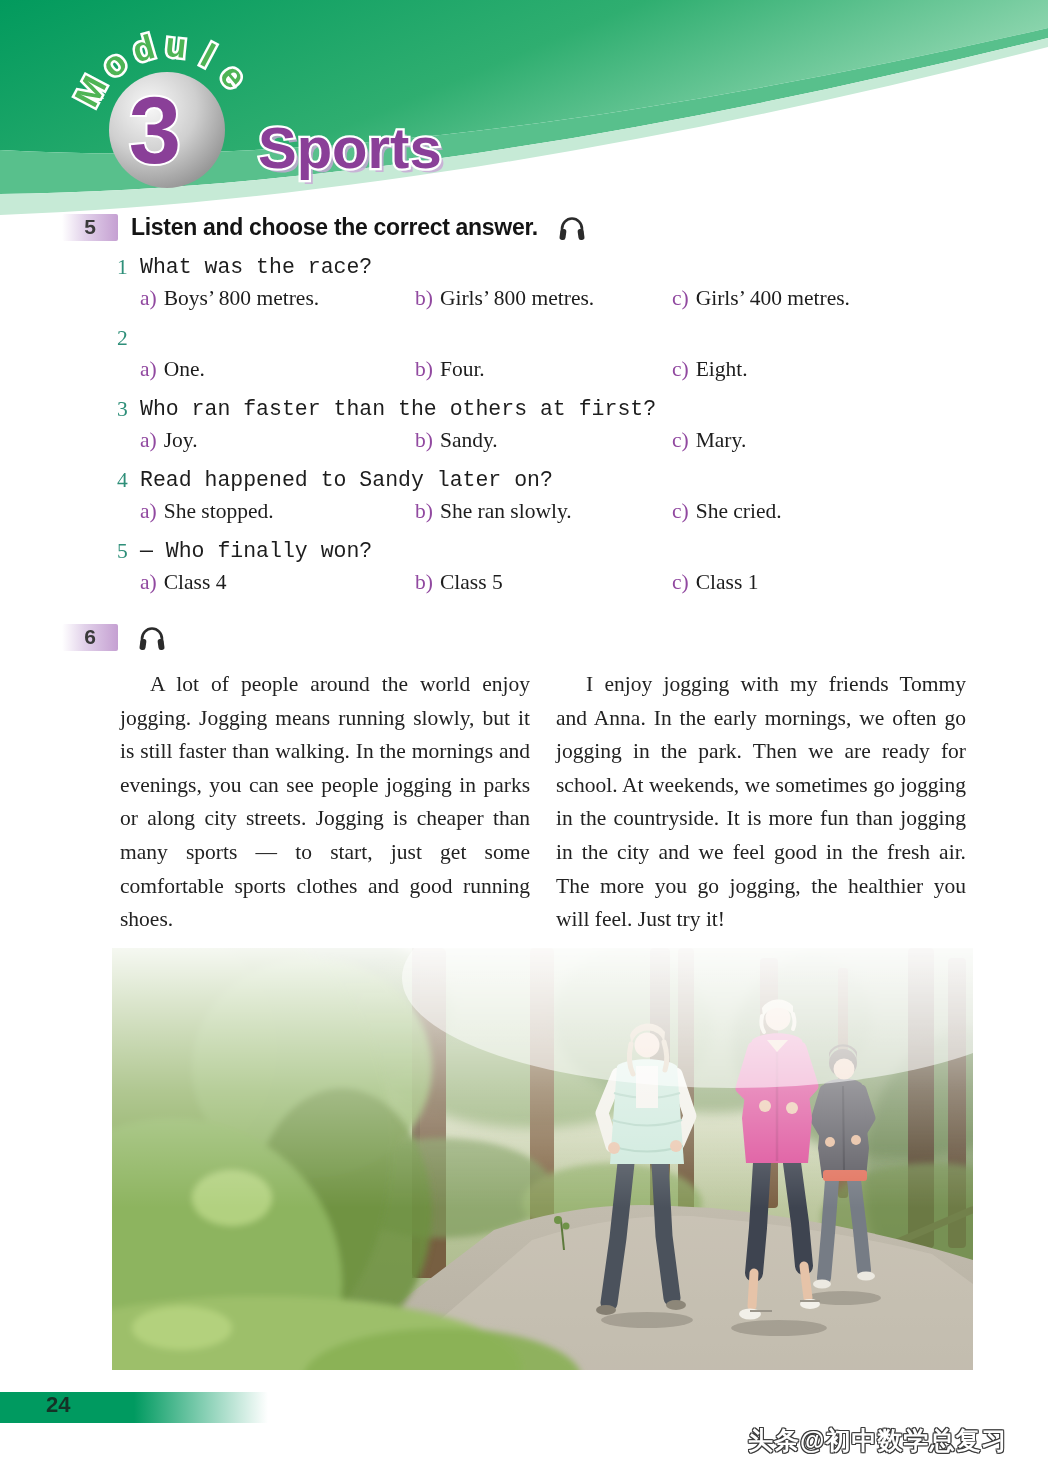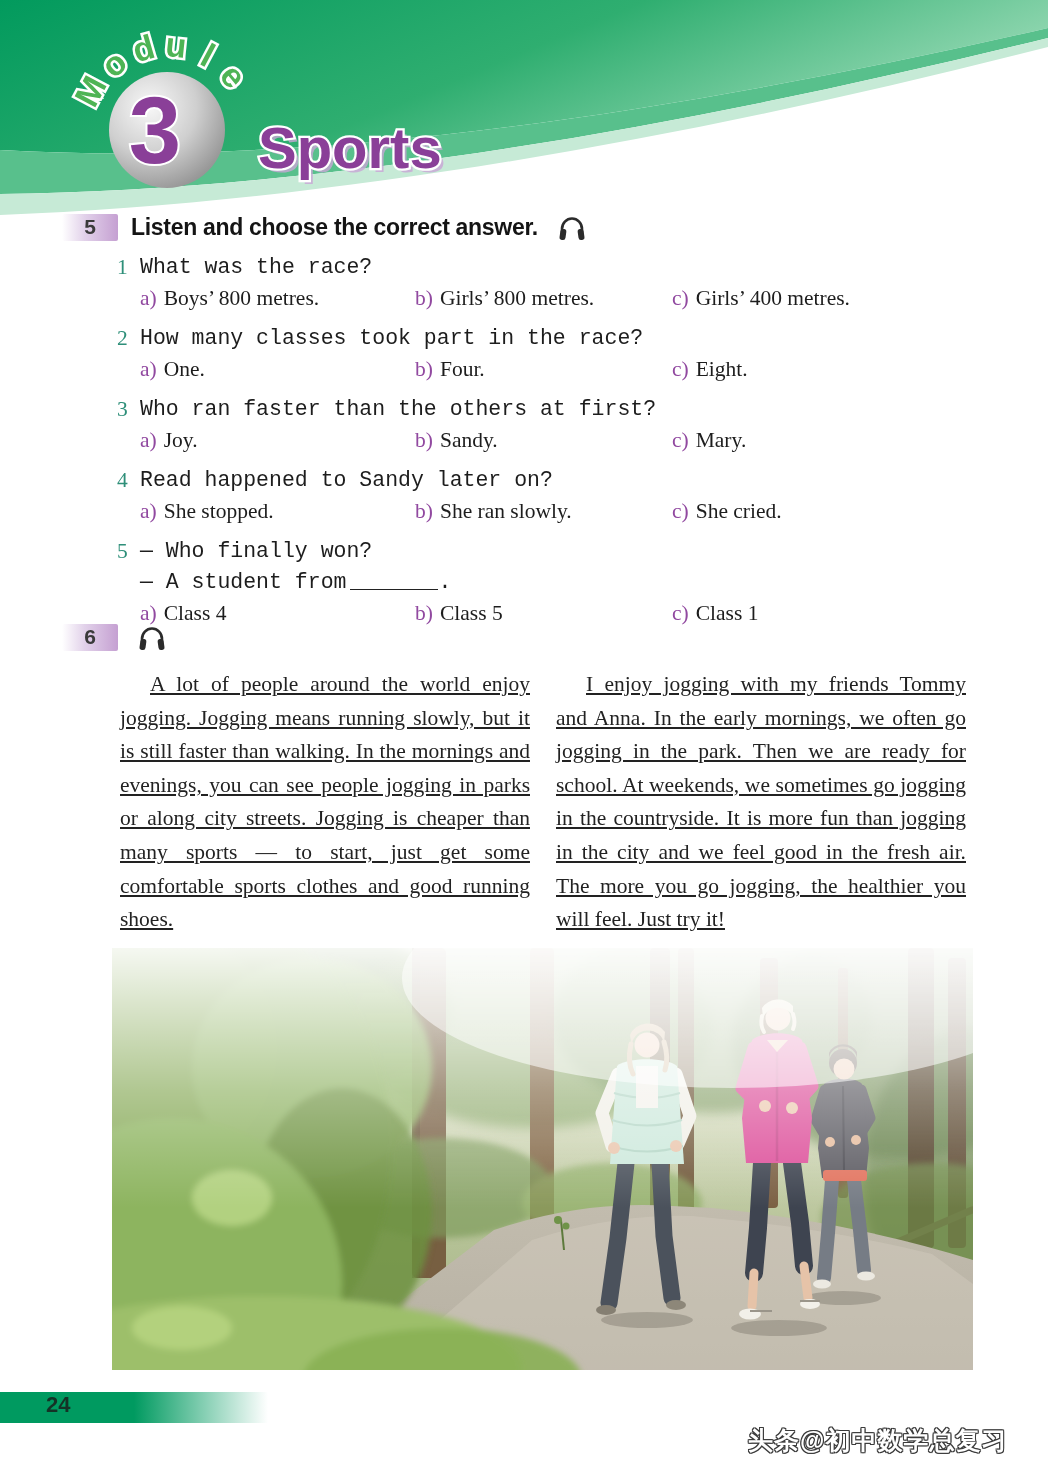--- a/index.html
+++ b/index.html
@@ -25,21 +25,21 @@
   .q-text{color:#1d1d1d;font-family:Liberation Mono, monospace;}
   .opts{display:flex;line-height:31px;padding-left:23px;}
   .opt{display:flex;}
   .opt:nth-child(1){width:275px;}
   .opt:nth-child(2){width:257px;}
   .opt:nth-child(3){flex:1;}
   .opt-letter{color:#9149a0;margin-right:7px;}
   .blank{display:inline-block;width:88px;border-bottom:1.6px solid #222;height:22px;margin-left:4px;}
   
   .passage{position:absolute;top:668px;left:120px;width:846px;display:flex;gap:26px;}
-  .pcol{width:410px;text-align:justify;font-size:21.5px;line-height:33.6px;color:#222;text-indent:30px;text-decoration:underline;}
+  .pcol{width:410px;text-align:justify;font-size:21.5px;line-height:33.6px;color:#222;text-indent:30px;}
   
   .photo{position:absolute;top:948px;left:112px;width:861px;height:422px;overflow:hidden;}
   
   .page-bar{position:absolute;top:1392px;left:0;width:268px;height:31px;
             background:linear-gradient(90deg,#009a60 0%,#009a60 50%,rgba(0,154,96,0) 100%);}
   .page-num{position:absolute;top:1392px;left:46px;height:36px;line-height:31px;
             font:bold 22px "Liberation Sans",sans-serif;color:#143326;}
   .watermark{position:absolute;top:1424px;left:748px;width:290px;
              font:bold 25px "Liberation Sans",sans-serif;color:#fff;letter-spacing:1px;white-space:nowrap;
              text-shadow:1px 0 #3c3c3c,-1px 0 #3c3c3c,0 1px #3c3c3c,0 -1px #3c3c3c,
@@ -110,21 +110,20 @@
           </span>
           <span class="opt">
             <span class="opt-letter">c)</span>
             <span class="opt-text">Girls’ 400 metres.</span>
           </span>
         </div>
       </div>
       <div class="q">
         <div class="q-line">
           <span class="q-num">2</span>
-          <span class="q-text">How many classes took part in the race?</span>
         </div>
         <div class="opts">
           <span class="opt">
             <span class="opt-letter">a)</span>
             <span class="opt-text">One.</span>
           </span>
           <span class="opt">
             <span class="opt-letter">b)</span>
             <span class="opt-text">Four.</span>
           </span>
@@ -171,26 +170,20 @@
           <span class="opt">
             <span class="opt-letter">c)</span>
             <span class="opt-text">She cried.</span>
           </span>
         </div>
       </div>
       <div class="q">
         <div class="q-line">
           <span class="q-num">5</span>
           <span class="q-text">— Who finally won?</span>
-        </div>
-        <div class="q-line">
-          <span class="q-num"></span>
-          <span class="q-text">— A student from</span>
-          <span class="blank"></span>
-          <span class="q-text">.</span>
         </div>
         <div class="opts">
           <span class="opt">
             <span class="opt-letter">a)</span>
             <span class="opt-text">Class 4</span>
           </span>
           <span class="opt">
             <span class="opt-letter">b)</span>
             <span class="opt-text">Class 5</span>
           </span>

